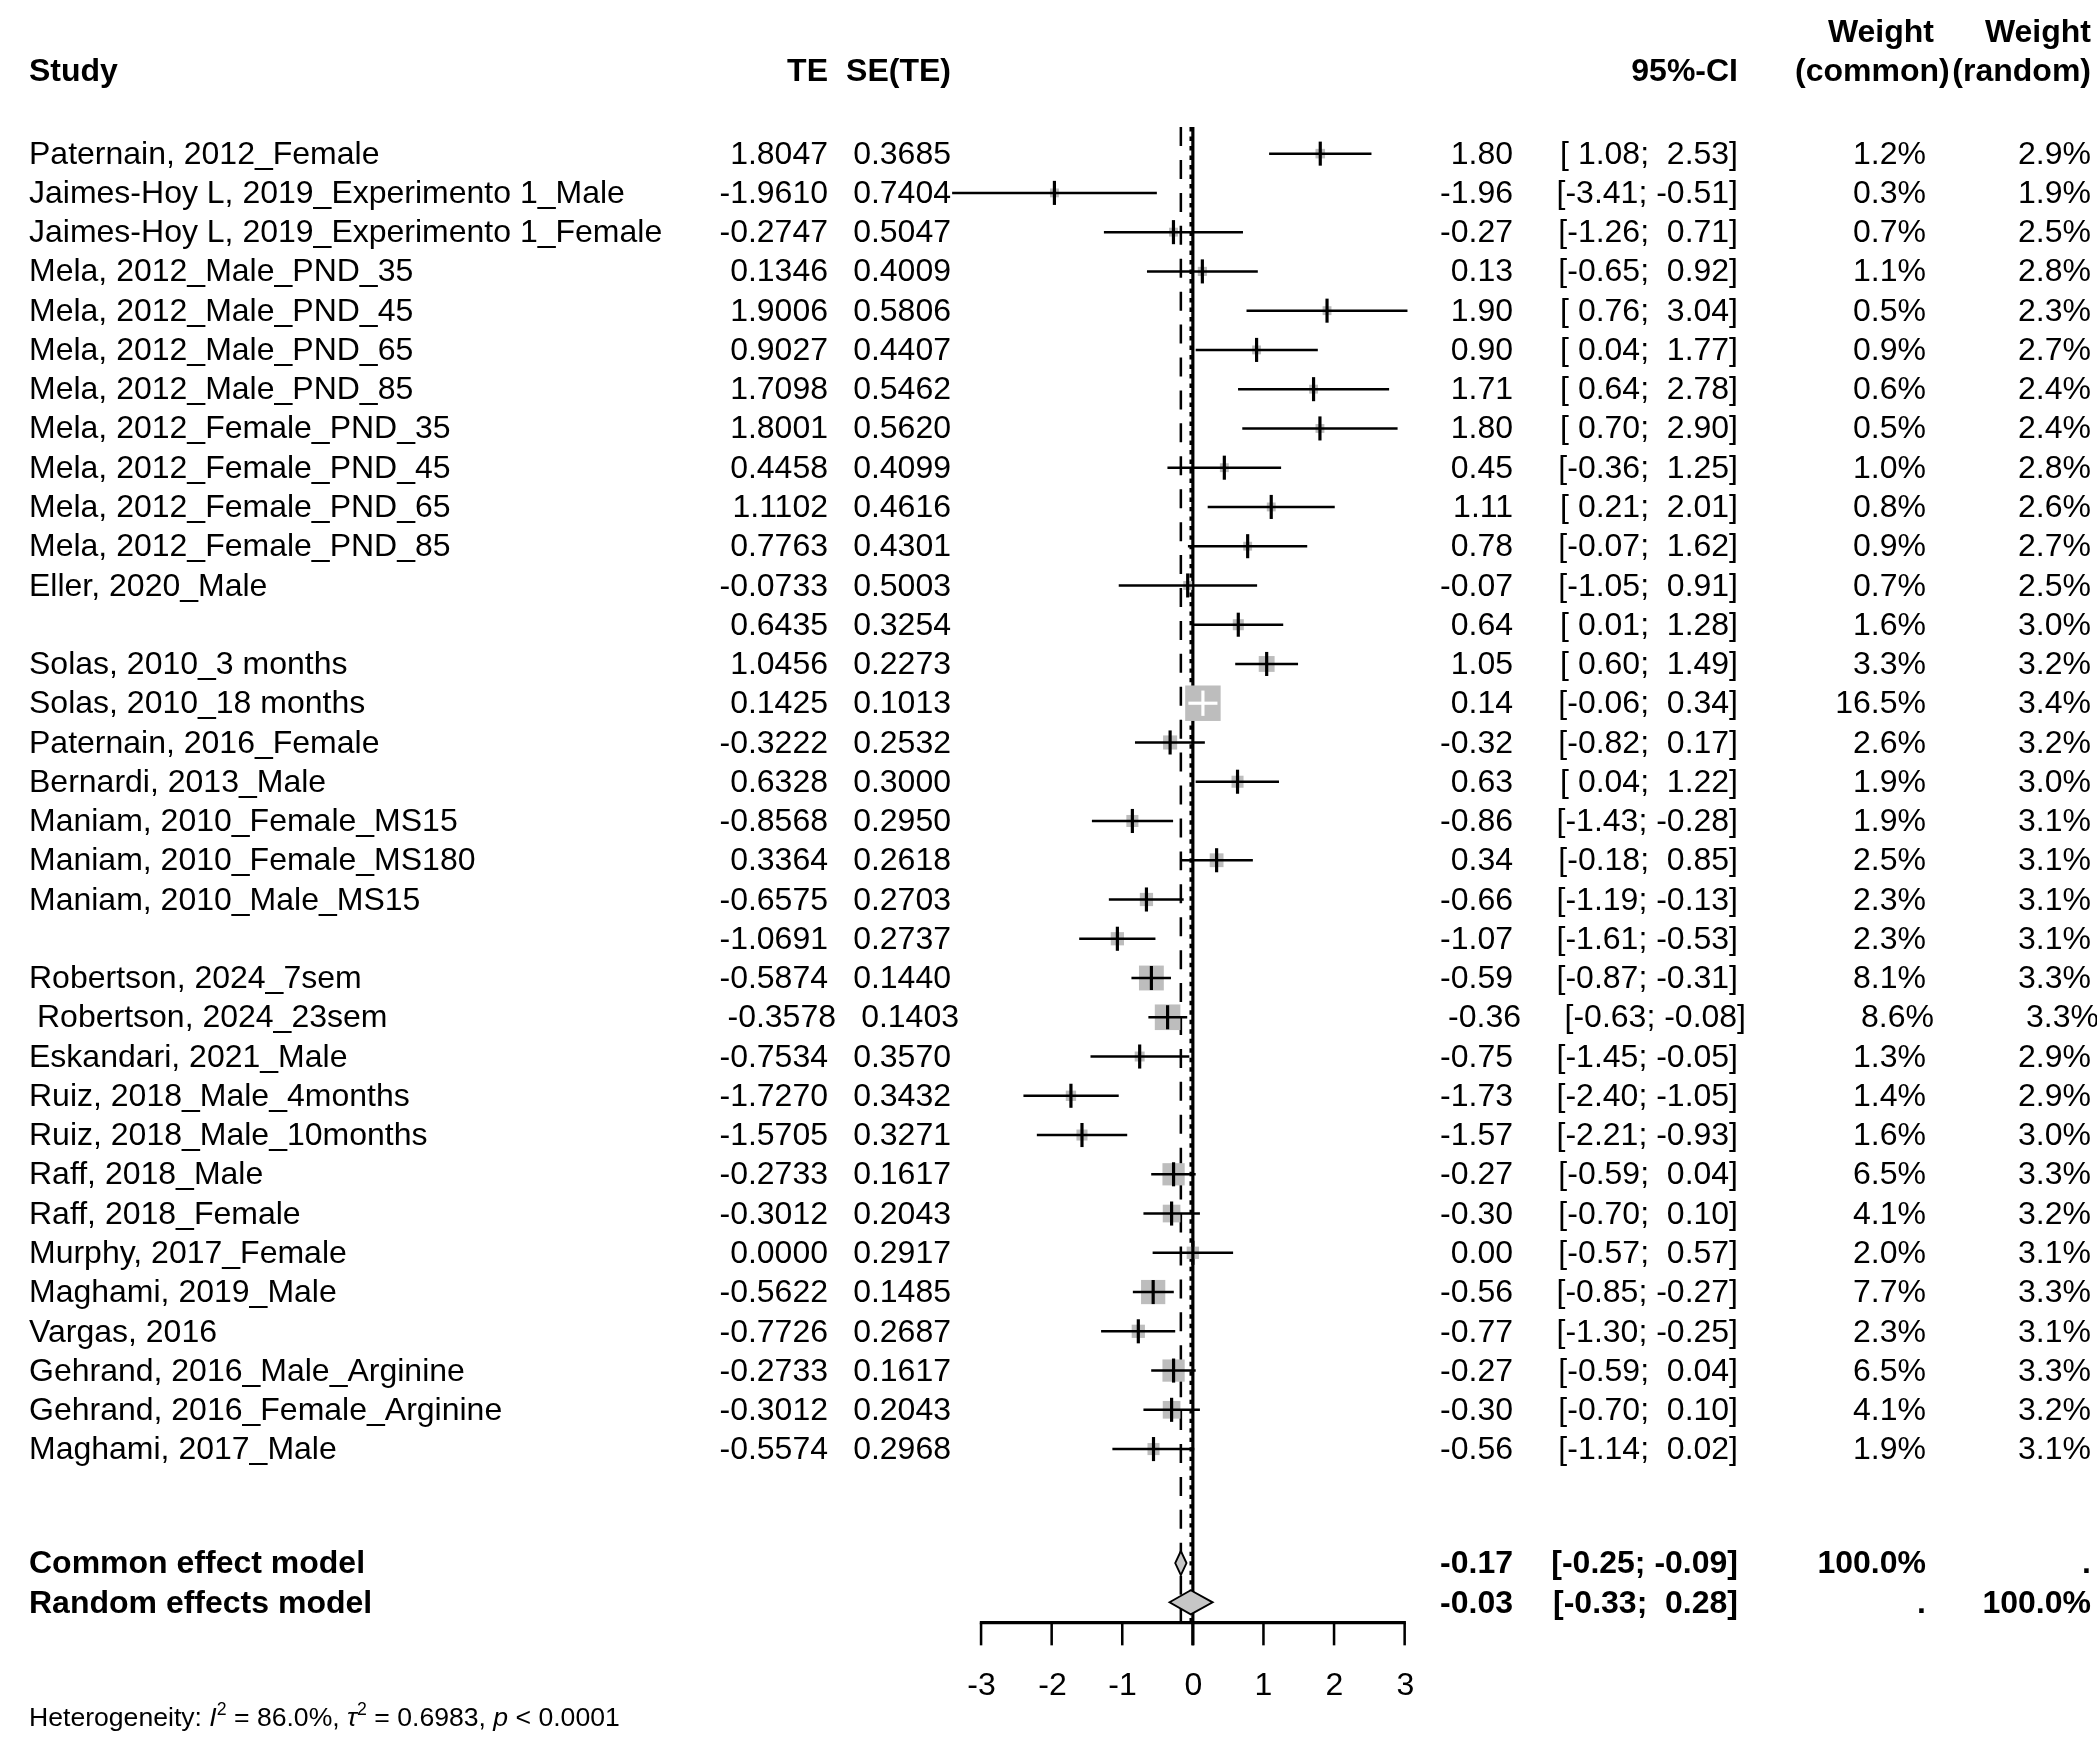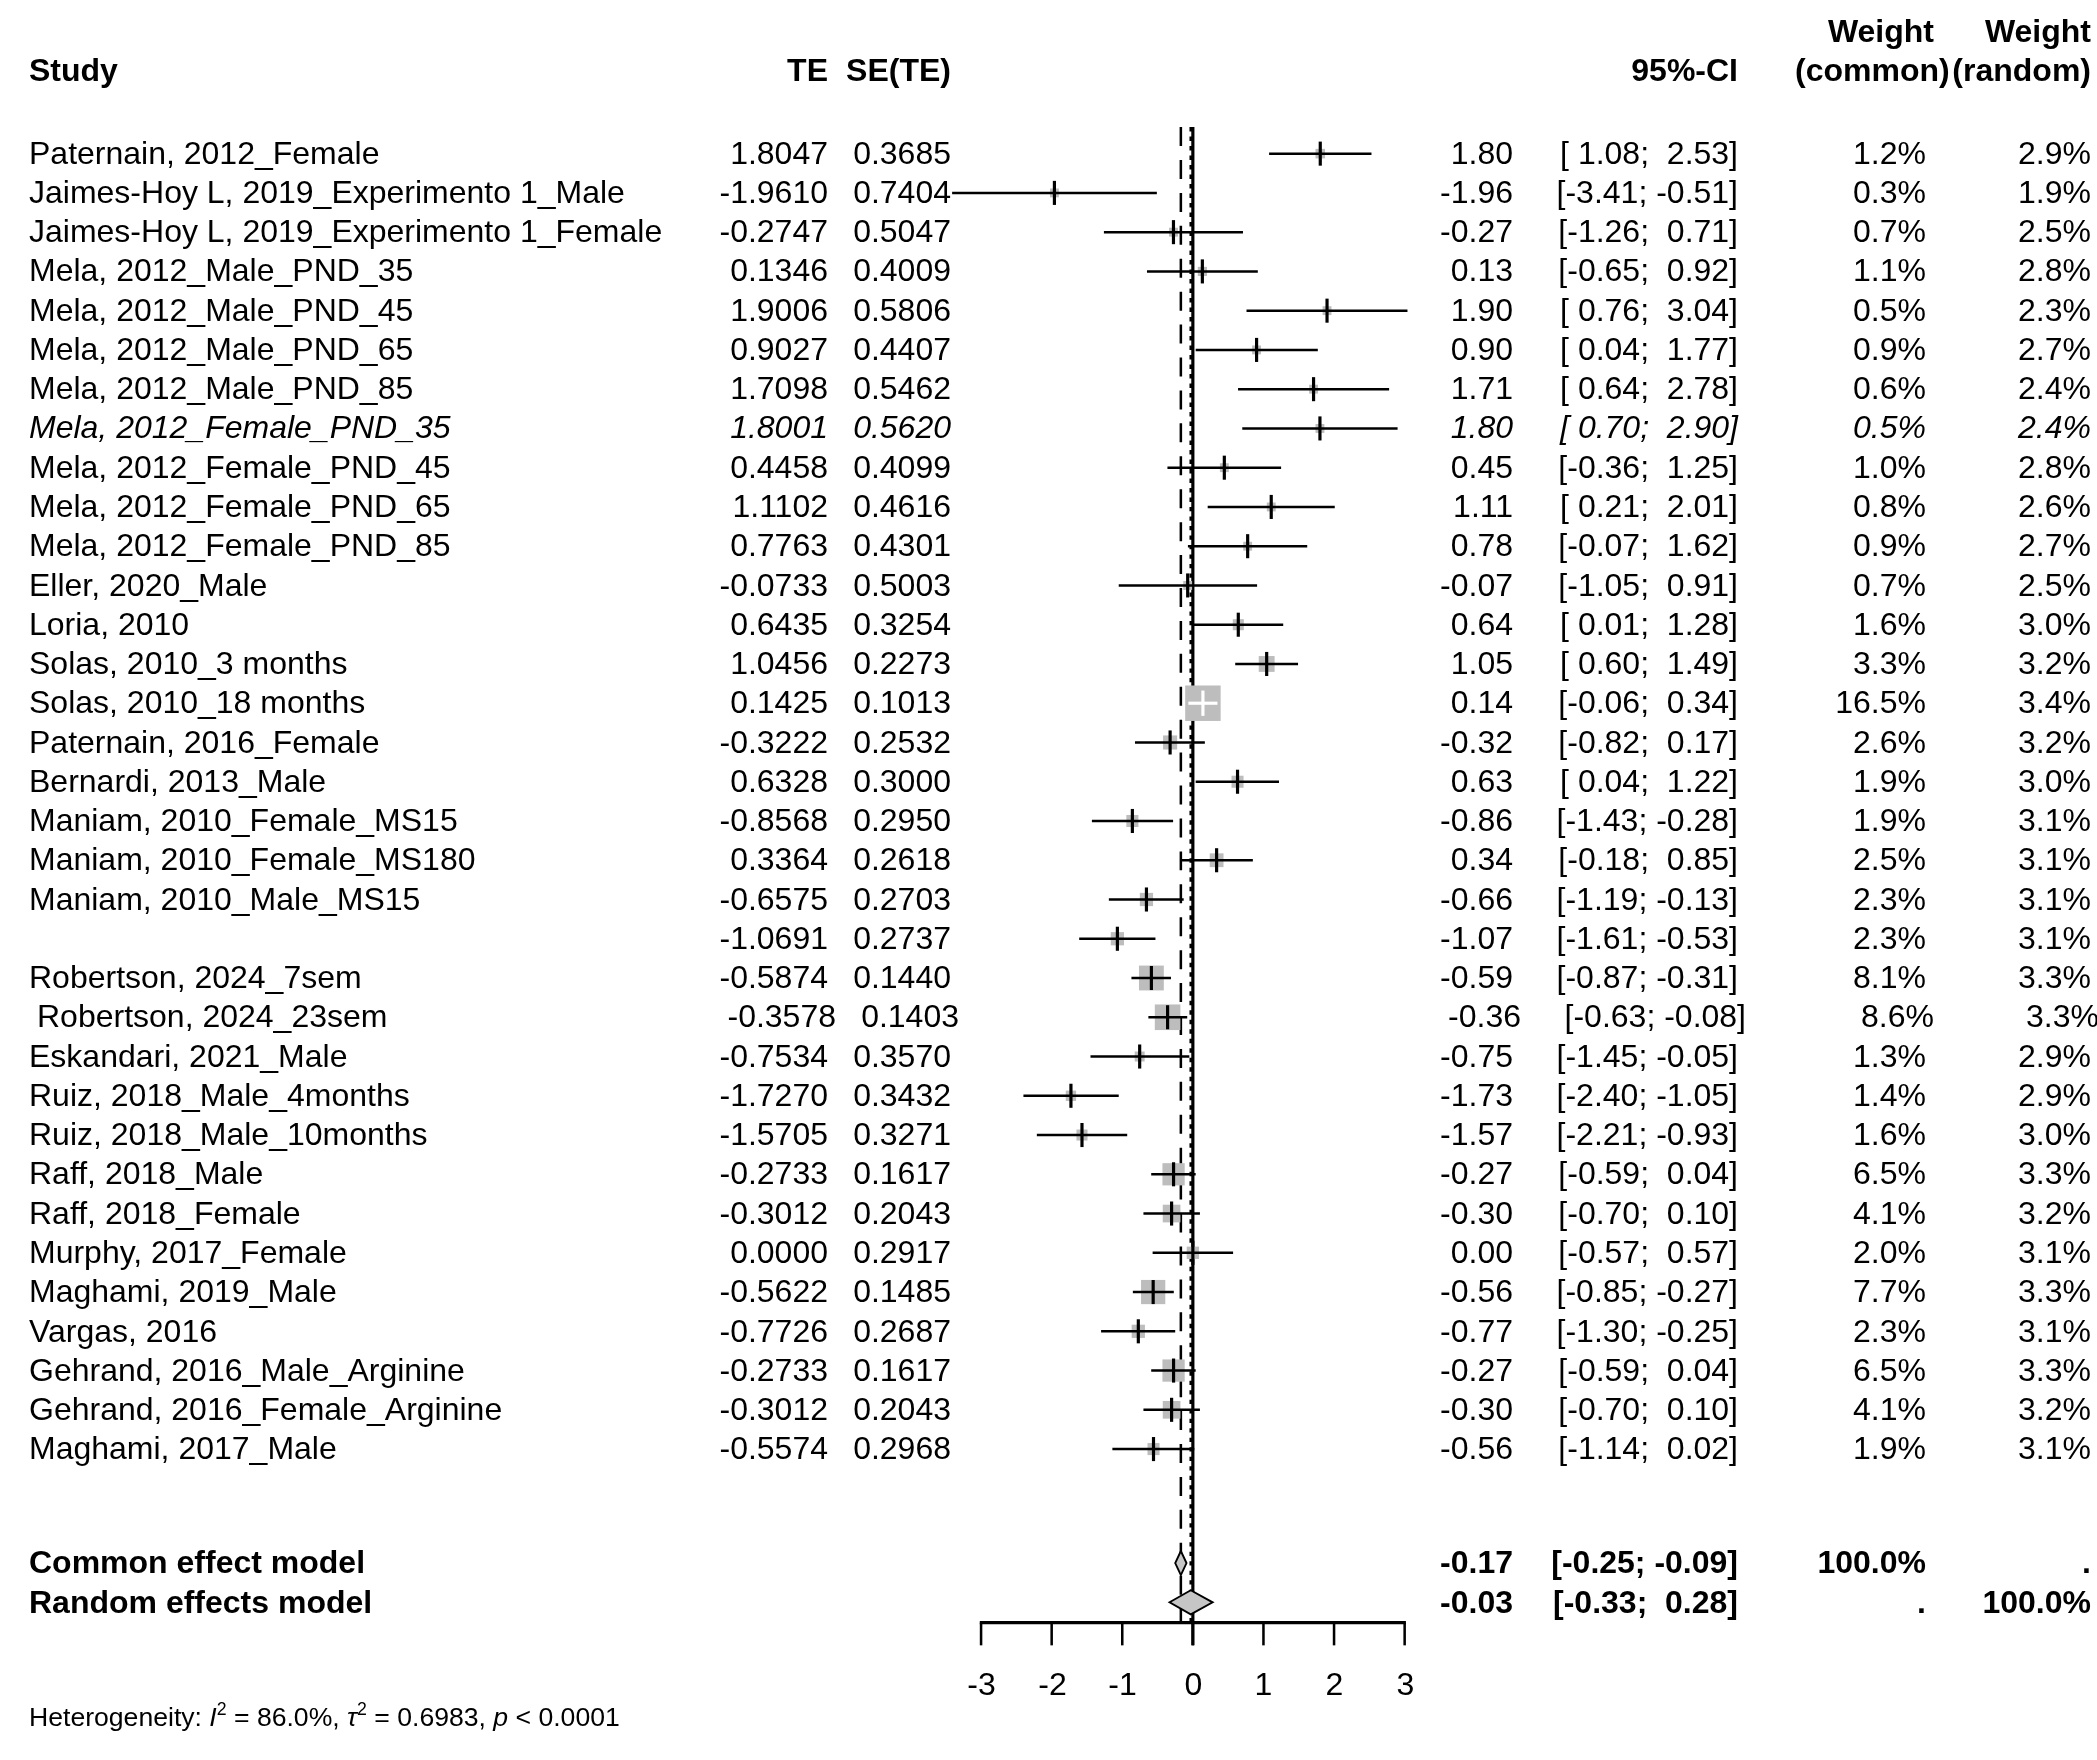--- a/index.html
+++ b/index.html
@@ -219,21 +219,21 @@
       </div>
       <div class="row" style="position: absolute; left: 0px; top: 369px; width: 2097px; height: 39px;">
         <span class="cell c-study">Mela, 2012_Male_PND_85</span>
         <span class="cell c-te">1.7098</span>
         <span class="cell c-se">0.5462</span>
         <span class="cell c-eff">1.71</span>
         <span class="cell c-ci">[ 0.64;  2.78]</span>
         <span class="cell c-wc">0.6%</span>
         <span class="cell c-wr">2.4%</span>
       </div>
-      <div class="row" style="position: absolute; left: 0px; top: 408px; width: 2097px; height: 39px; font-style: italic;">
+      <div class="row" style="position: absolute; left: 0px; top: 408px; width: 2097px; height: 39px;">
         <span class="cell c-study">Mela, 2012_Female_PND_35</span>
         <span class="cell c-te">1.8001</span>
         <span class="cell c-se">0.5620</span>
         <span class="cell c-eff">1.80</span>
         <span class="cell c-ci">[ 0.70;  2.90]</span>
         <span class="cell c-wc">0.5%</span>
         <span class="cell c-wr">2.4%</span>
       </div>
       <div class="row" style="position: absolute; left: 0px; top: 448px; width: 2095px; height: 39px;">
         <span class="cell c-study">Mela, 2012_Female_PND_45</span>
@@ -265,21 +265,20 @@
       <div class="row" style="position: absolute; left: 0px; top: 566px; width: 2097px; height: 39px;">
         <span class="cell c-study">Eller, 2020_Male</span>
         <span class="cell c-te">-0.0733</span>
         <span class="cell c-se">0.5003</span>
         <span class="cell c-eff">-0.07</span>
         <span class="cell c-ci">[-1.05;  0.91]</span>
         <span class="cell c-wc">0.7%</span>
         <span class="cell c-wr">2.5%</span>
       </div>
       <div class="row" style="position: absolute; left: 0px; top: 605px; width: 2097px; height: 39px;">
-        <span class="cell c-study">Loria, 2010</span>
         <span class="cell c-te">0.6435</span>
         <span class="cell c-se">0.3254</span>
         <span class="cell c-eff">0.64</span>
         <span class="cell c-ci">[ 0.01;  1.28]</span>
         <span class="cell c-wc">1.6%</span>
         <span class="cell c-wr">3.0%</span>
       </div>
       <div class="row" style="position: absolute; left: 0px; top: 644px; width: 2097px; height: 39px;">
         <span class="cell c-study">Solas, 2010_3 months</span>
         <span class="cell c-te">1.0456</span>

